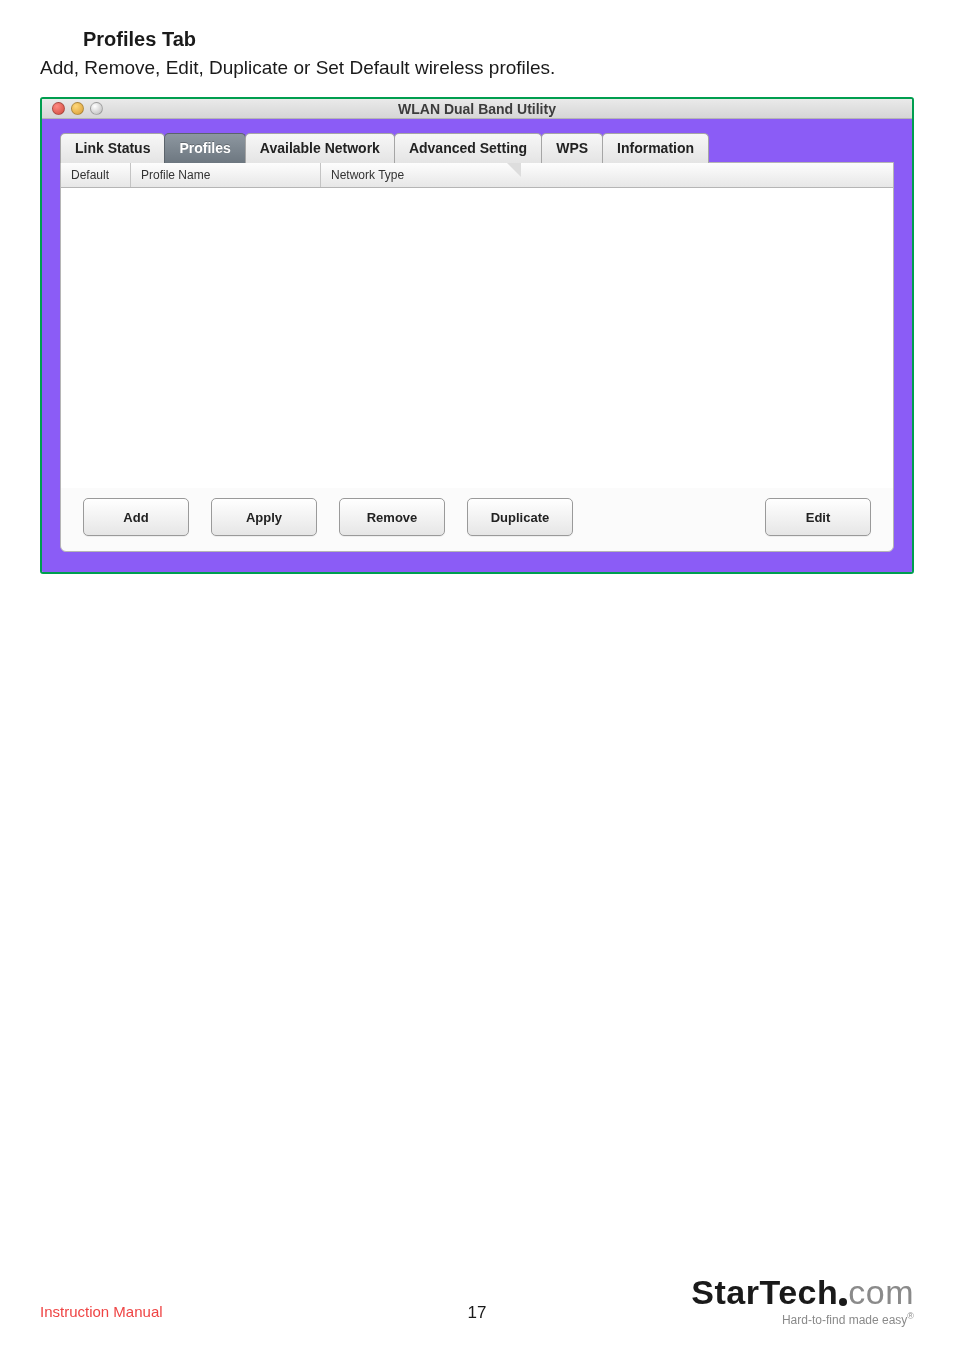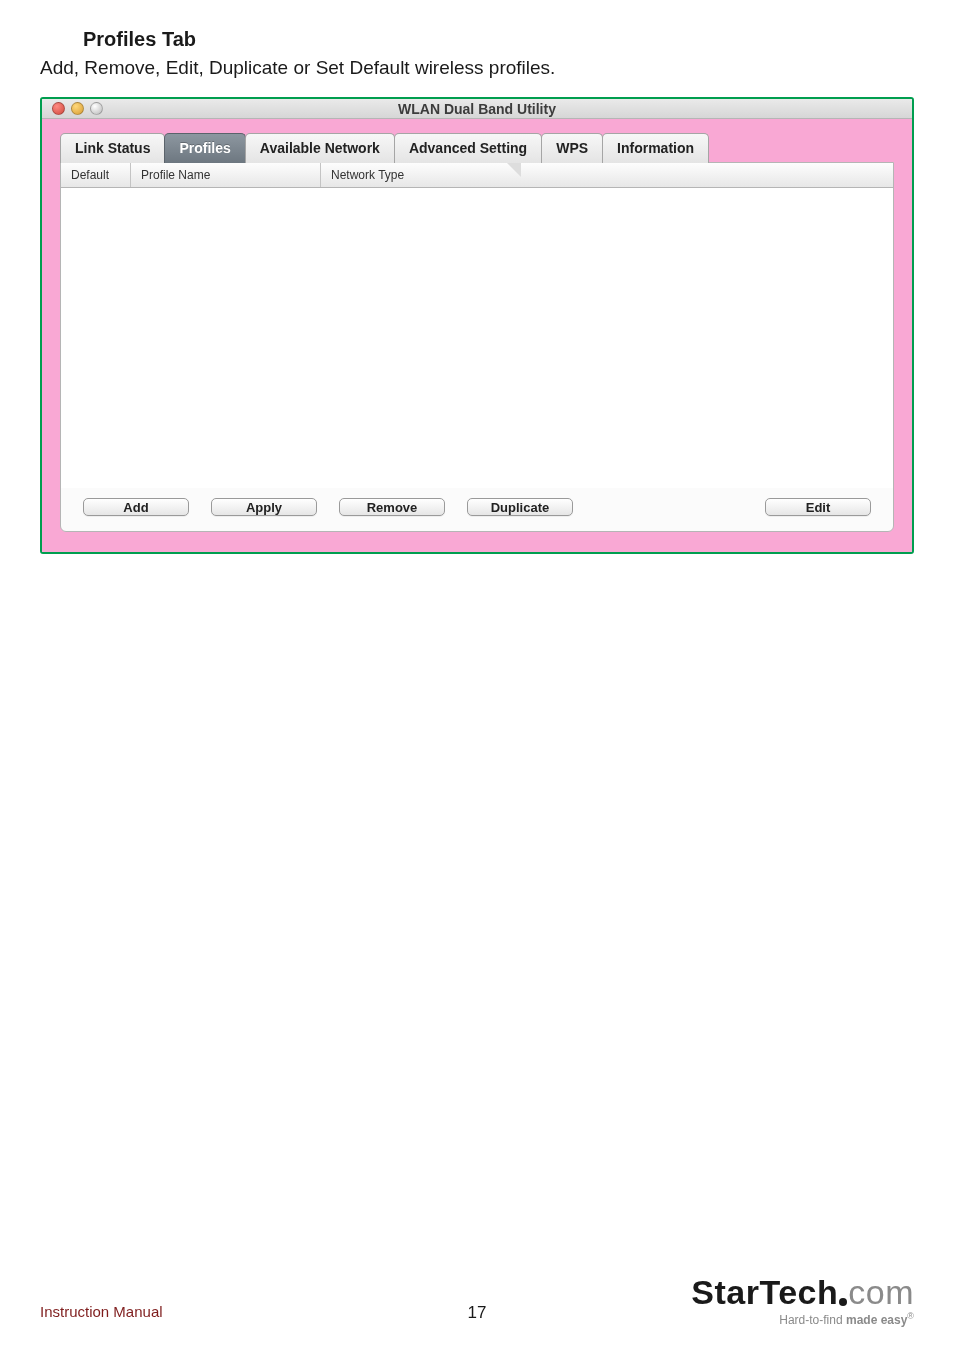--- a/index.html
+++ b/index.html
@@ -60,21 +60,21 @@
       position: absolute;
       left: 0;
       right: 0;
       text-align: center;
       font-size: 14px;
       font-weight: 600;
       color: #3c3c3c;
     }
     .window-body {
       padding: 14px 18px 20px 18px;
-      background: #f9a8d4;
+      background: #8b5cf6;
     }
     .tab-strip {
       display: flex;
       align-items: flex-end;
       position: relative;
       z-index: 2;
     }
     .tab {
       padding: 6px 14px 7px 14px;
       font-size: 14px;
@@ -134,39 +134,39 @@
       justify-content: space-between;
       padding: 10px 22px 0 22px;
       gap: 20px;
     }
     .button-row-left {
       display: flex;
       gap: 22px;
     }
     .mac-btn {
       min-width: 106px;
-      height: 18px;
+      height: 38px;
       font-size: 13px;
       font-weight: 600;
       color: #222;
       background: linear-gradient(to bottom, #ffffff, #e6e6e6);
       border: 1px solid #9a9a9a;
       border-radius: 5px;
       box-shadow: 0 1px 0 rgba(0,0,0,0.05);
       cursor: pointer;
     }
     .footer {
       position: absolute;
       bottom: 24px;
       left: 40px;
       right: 40px;
     }
     .footer-label {
       font-size: 15px;
-      color: #7f1d1d;
+      color: #ef4444;
     }
     .page-no {
       position: absolute;
       bottom: -2px;
       left: 50%;
       transform: translateX(-50%);
       font-size: 17px;
       color: #1a1a1a;
       text-align: right;
     }
@@ -195,21 +195,21 @@
       margin: 0 1px;
       position: relative;
       top: 2px;
     }
     .brand-logo .com { color: #8a8a8a; }
     .brand-tag {
       font-size: 12px;
       color: #8a8a8a;
       margin-top: 2px;
     }
-    .brand-tag .bold { font-weight: 700; }
+    .brand-tag .bold { font-weight: 400; }
     .brand-tag .reg { font-size: 9px; vertical-align: super; }
   </style>
 </head>
 <body>
 
 <h2 class="section-title">Profiles Tab</h2>
 <p class="section-desc">Add, Remove, Edit, Duplicate or Set Default wireless profiles.</p>
 
 <div class="app-window">
   <div class="title-bar">

